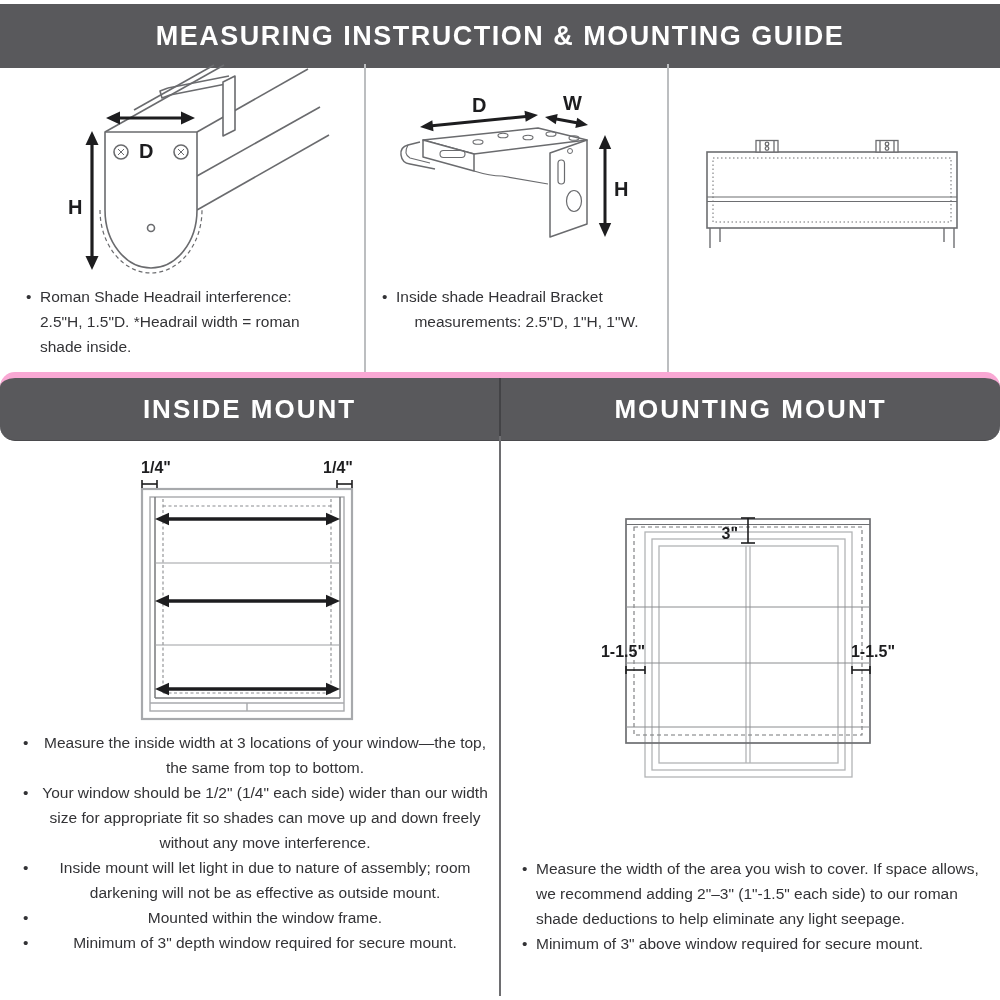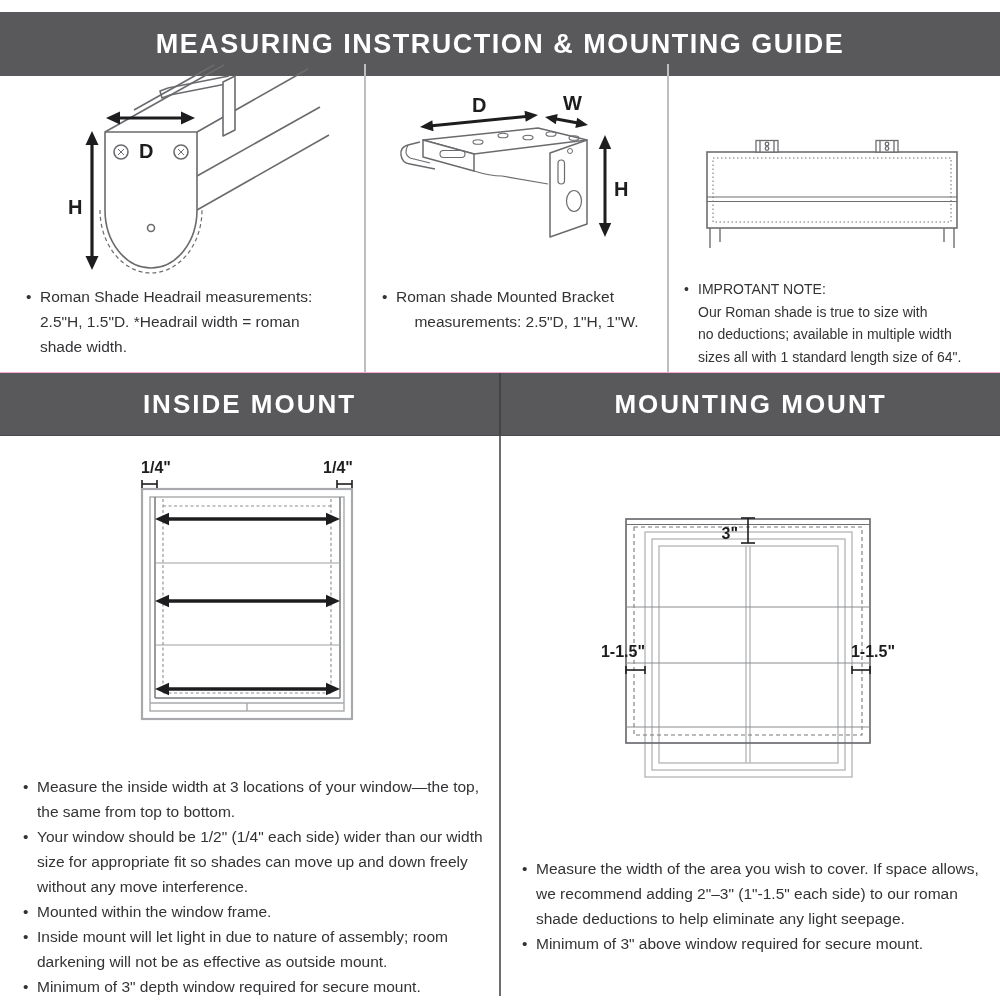--- a/index.html
+++ b/index.html
@@ -1,22 +1,22 @@
 <!DOCTYPE html>
 <html><head>
 <meta charset="utf-8">
 <style>
   html,body{margin:0;padding:0;background:#fff;}
   .page{position:relative;width:1000px;height:1000px;background:#fff;overflow:hidden;
         font-family:"Liberation Sans",sans-serif;color:#333336;}
   .abs{position:absolute;}
   .banner{position:absolute;left:0;width:1000px;height:64px;background:#59595c;
           display:flex;align-items:center;justify-content:center;}
-  .top-banner{top:12px;}
-  .mid-banner{top:372px;border-top:1px solid #f9a8d4;border-bottom:1px solid #4a4a4d;height:62px;}
+  .top-banner{top:4px;}
+  .mid-banner{top:372px;border-top:6px solid #f9a8d4;border-bottom:1px solid #4a4a4d;height:62px;border-radius:15px;}
   .banner-title{color:#fff;font-weight:bold;font-size:27px;letter-spacing:1.5px;white-space:nowrap;}
   .mount-title{color:#fff;font-weight:bold;font-size:26px;letter-spacing:2px;white-space:nowrap;}
   .banner-half{flex:1;display:flex;align-items:center;justify-content:center;height:100%;}
   .banner-split{width:2px;height:100%;background:#434346;}
   .vdivider{position:absolute;background:#bcbec0;width:2px;}
   .vdivider-dark{position:absolute;background:#6e6e71;width:2px;}
   .bullets{position:absolute;font-size:15.5px;line-height:25px;}
   .bullet{position:relative;padding-left:14px;}
   .bullet::before{content:"\2022";position:absolute;left:0;top:0;}
   .note-block{position:absolute;font-size:14px;line-height:22.5px;}
@@ -129,39 +129,33 @@
         <line x1="10" y1="90" x2="10" y2="110"></line>
         <line x1="20" y1="90" x2="20" y2="104"></line>
         <line x1="254" y1="90" x2="254" y2="110"></line>
         <line x1="244" y1="90" x2="244" y2="104"></line>
       </g>
     </g>
   </svg>
 
   <div class="bullets" style="left:26px;top:284px;width:330px;">
     <div class="bullet">
-      <div>Roman Shade Headrail measurements:</div>
+      <div>Roman Shade Headrail interference:</div>
       <div>2.5"H, 1.5"D. *Headrail width = roman</div>
-      <div>shade width.</div>
+      <div>shade inside.</div>
     </div>
   </div>
 
   <div class="bullets" style="left:382px;top:284px;width:275px;">
     <div class="bullet">
-      <div>Roman shade Mounted Bracket</div>
+      <div>Inside shade Headrail Bracket</div>
       <div style="text-align:center;">measurements: 2.5"D, 1"H, 1"W.</div>
     </div>
   </div>
 
-  <div class="note-block" style="left:684px;top:278px;width:305px;">
-    <div class="note-title">IMPROTANT NOTE:</div>
-    <div class="note-line">Our Roman shade is true to size with</div>
-    <div class="note-line">no deductions; available in multiple width</div>
-    <div class="note-line">sizes all with 1 standard length size of 64".</div>
-  </div>
 
   <section class="banner mid-banner">
     <div class="banner-half">
       <span class="mount-title">INSIDE MOUNT</span>
     </div>
     <div class="banner-split"></div>
     <div class="banner-half">
       <span class="mount-title">MOUNTING MOUNT</span>
     </div>
   </section>
@@ -208,36 +202,36 @@
       <line x1="12" y1="25" x2="12" y2="33"></line>
       <line x1="27" y1="25" x2="27" y2="33"></line>
       <line x1="207" y1="29" x2="222" y2="29"></line>
       <line x1="207" y1="25" x2="207" y2="33"></line>
       <line x1="222" y1="25" x2="222" y2="33"></line>
     </g>
     <text class="dim-lbl-sm" x="26" y="18" text-anchor="middle">1/4"</text>
     <text class="dim-lbl-sm" x="208" y="18" text-anchor="middle">1/4"</text>
   </svg>
 
-  <div class="bullets" style="left:23px;top:774px;width:470px;">
+  <div class="bullets" style="left:23px;top:730px;width:470px;text-align:center;">
     <div class="bullet">
       <div>Measure the inside width at 3 locations of your window—the top,</div>
       <div>the same from top to bottom.</div>
     </div>
     <div class="bullet">
       <div>Your window should be 1/2" (1/4" each side) wider than our width</div>
       <div>size for appropriate fit so shades can move up and down freely</div>
       <div>without any move interference.</div>
     </div>
     <div class="bullet">
-      <div>Mounted within the window frame.</div>
-    </div>
-    <div class="bullet">
       <div>Inside mount will let light in due to nature of assembly; room</div>
       <div>darkening will not be as effective as outside mount.</div>
+    </div>
+    <div class="bullet">
+      <div>Mounted within the window frame.</div>
     </div>
     <div class="bullet">
       <div>Minimum of 3" depth window required for secure mount.</div>
     </div>
   </div>
 
   <svg class="abs" style="left:580px;top:505px;" width="330" height="285" viewBox="0 0 330 285">
     <g fill="none" stroke="#b2b4b6" stroke-width="1.3">
       <rect x="65" y="27" width="207" height="245"></rect>
       <rect x="72" y="34" width="193" height="231"></rect>

